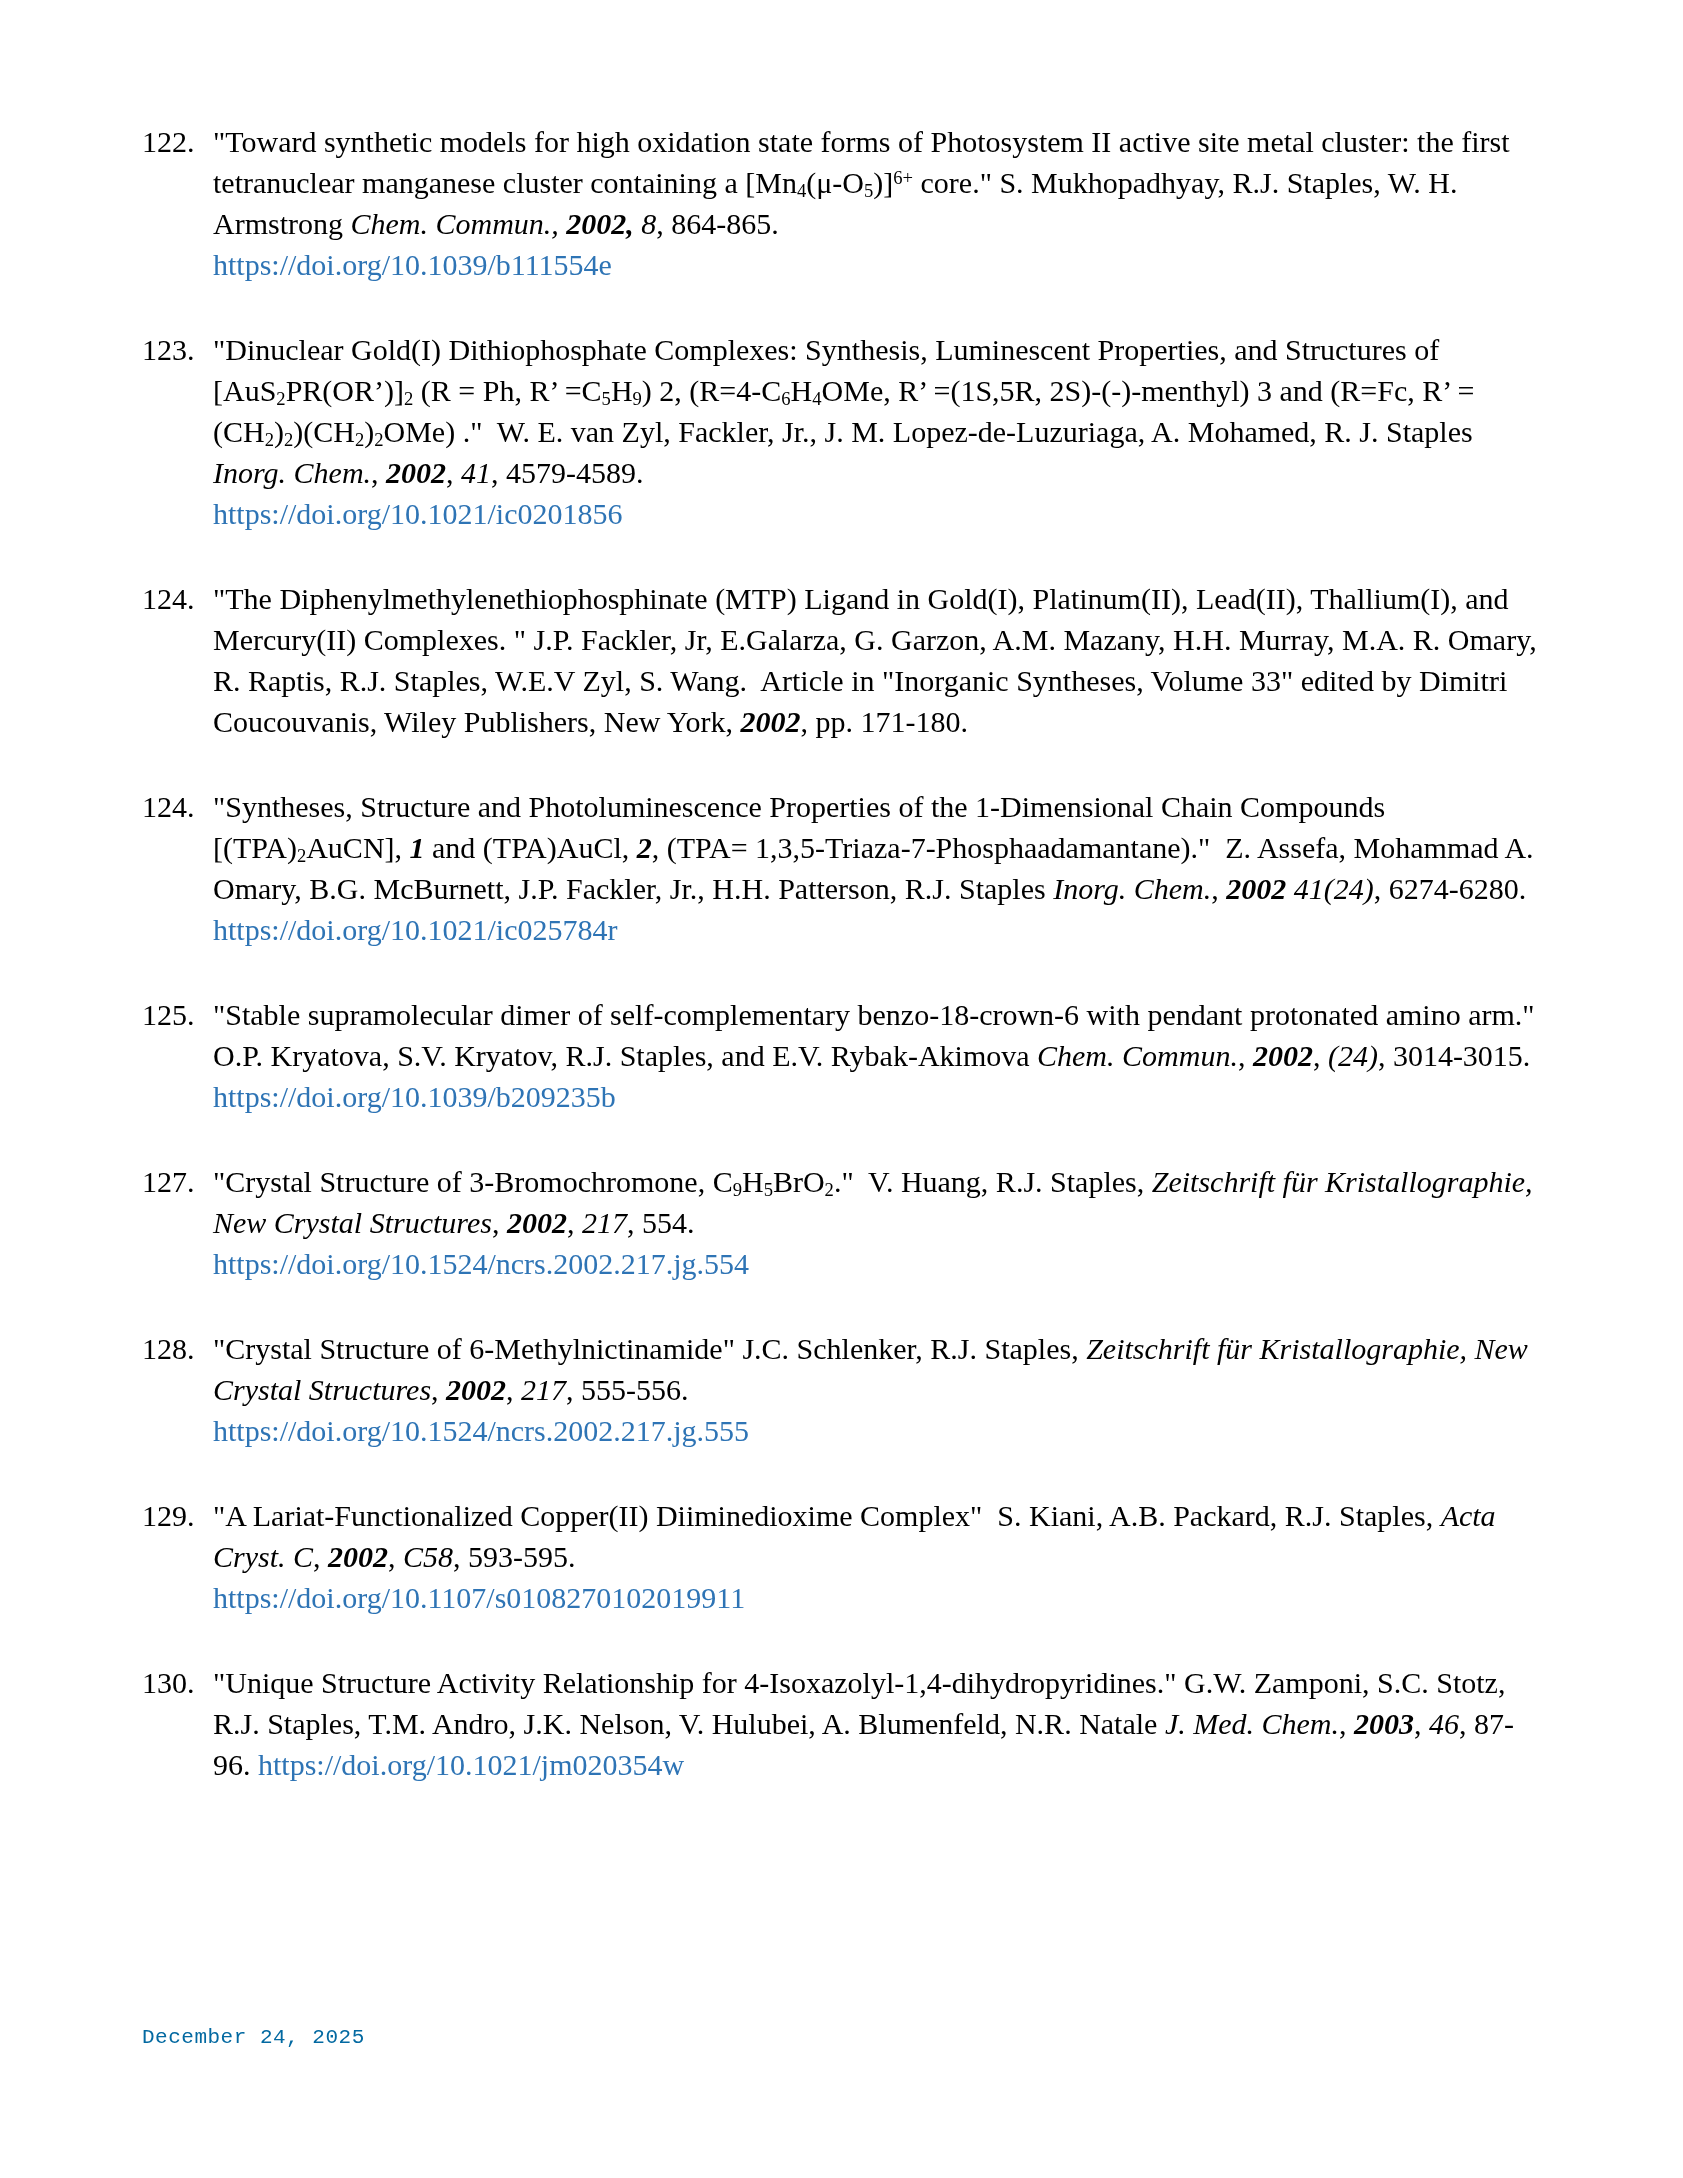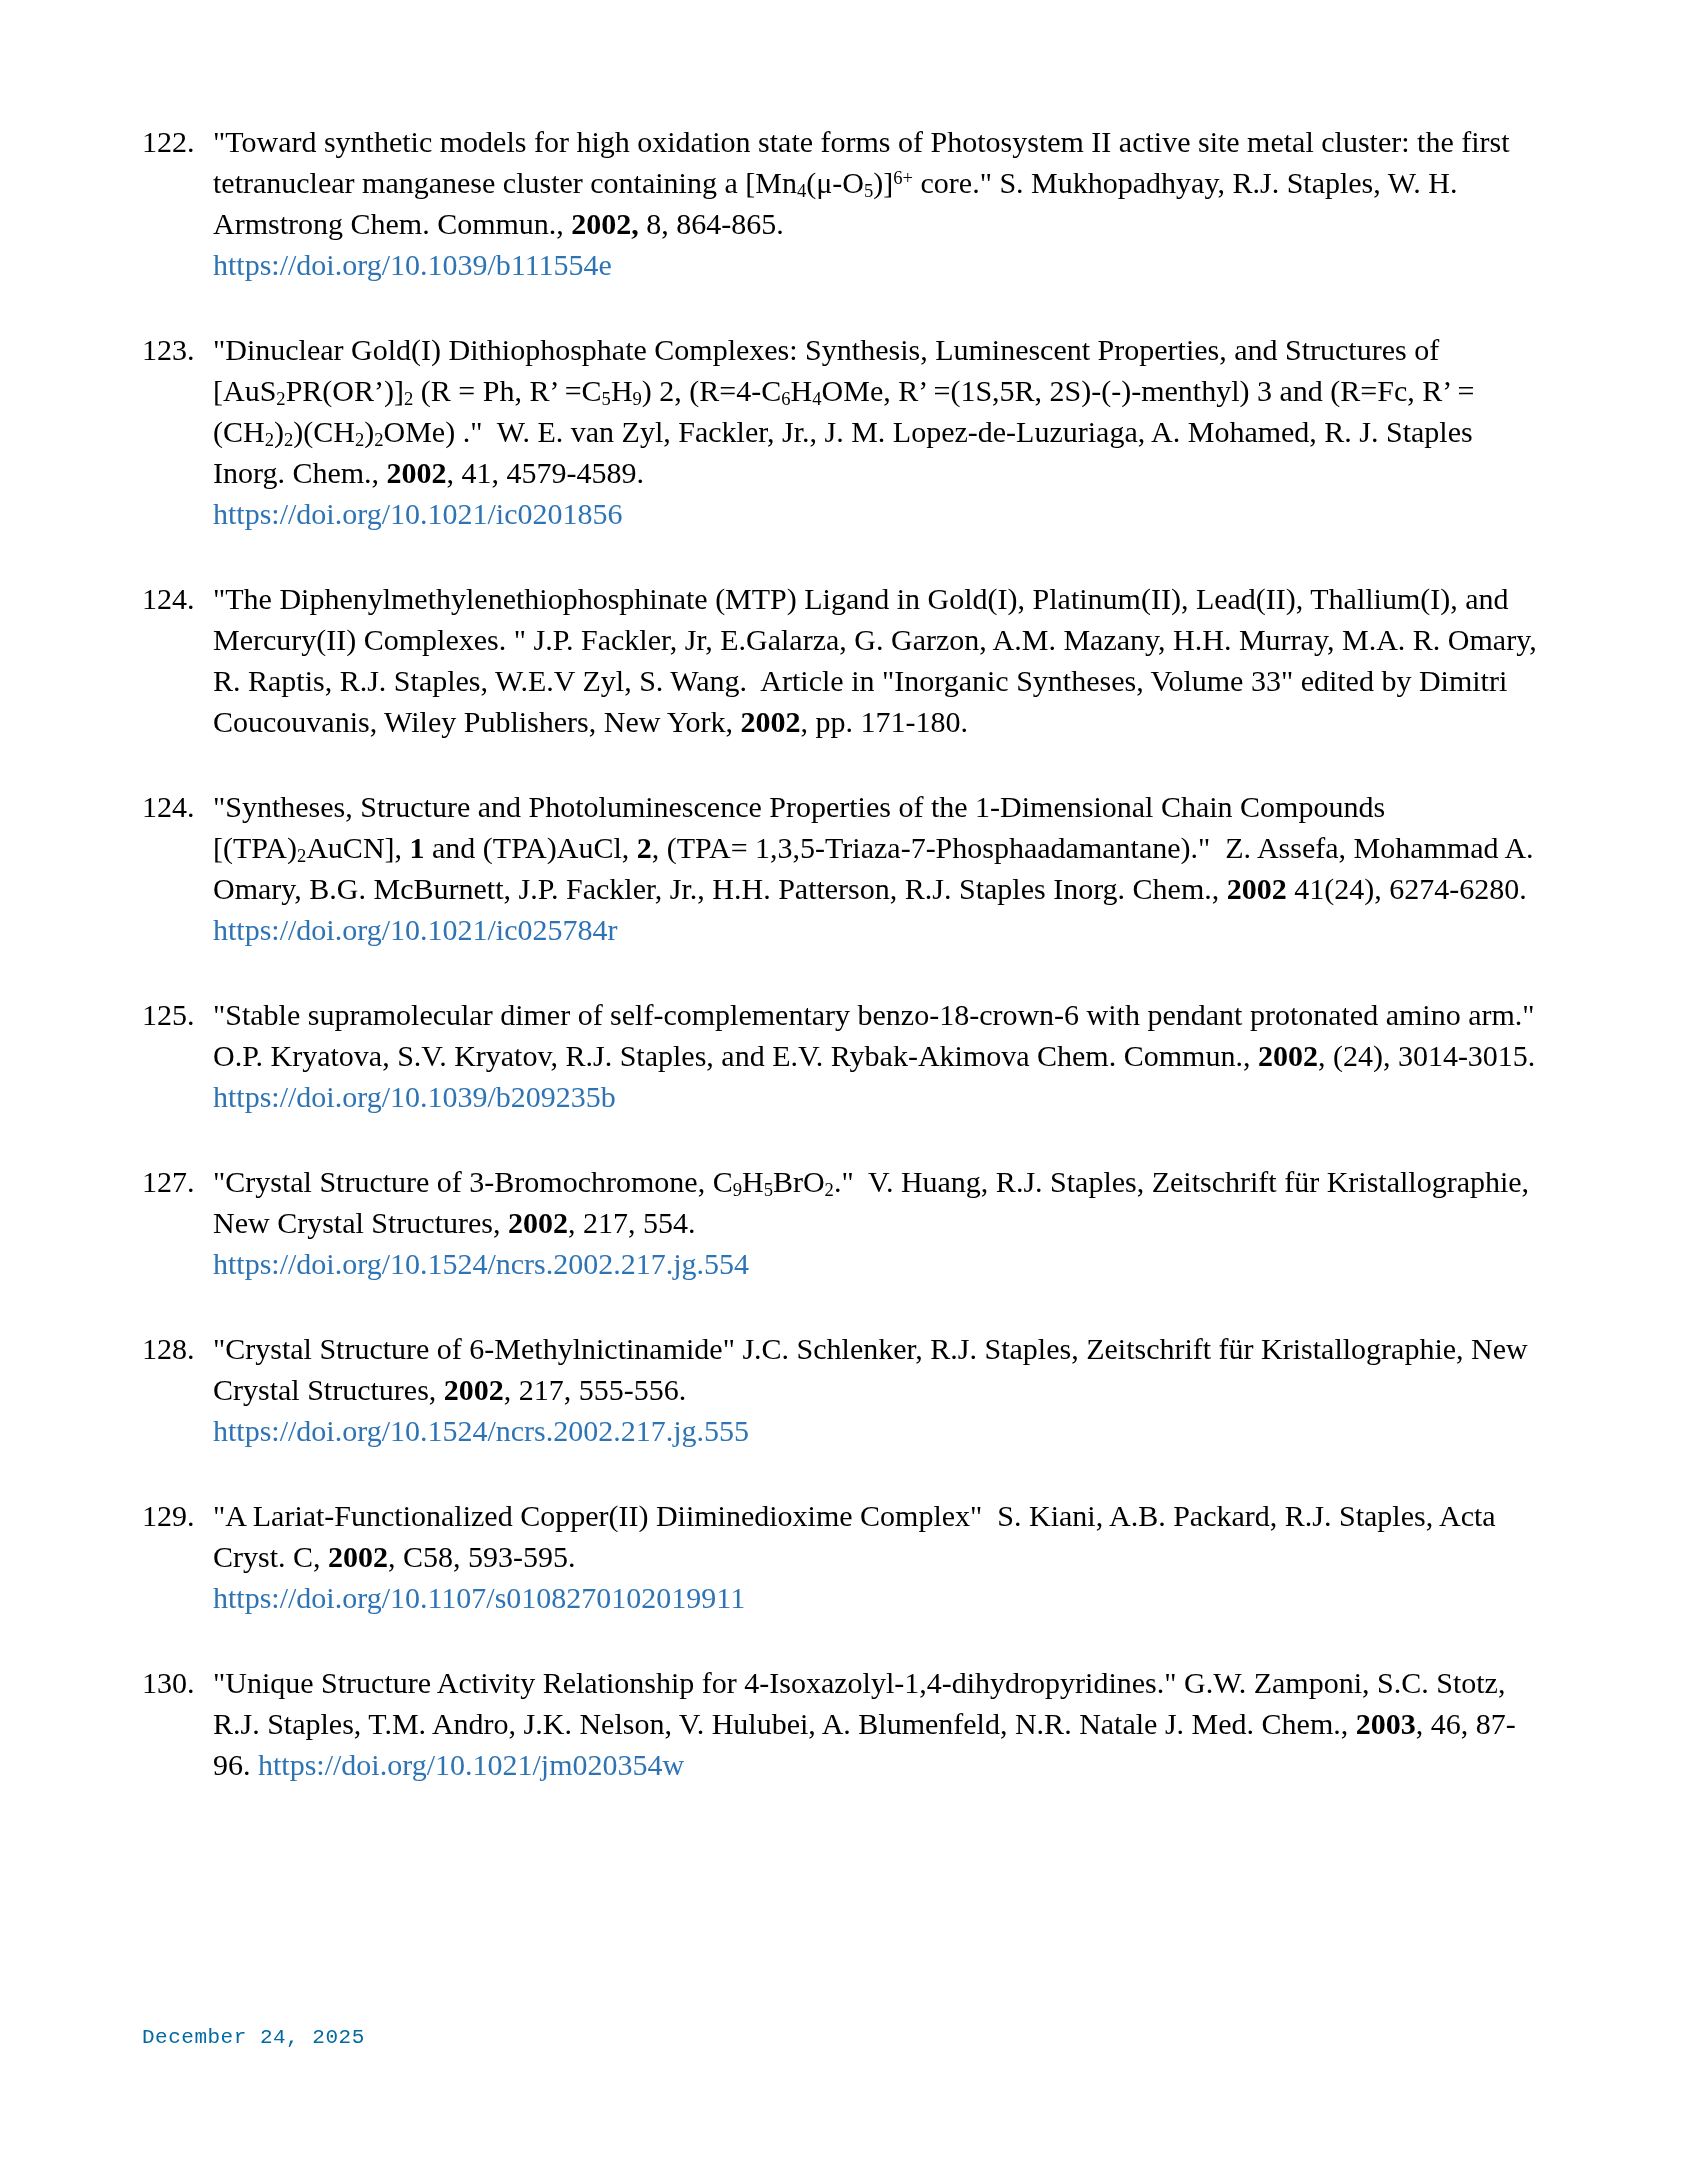--- a/index.html
+++ b/index.html
@@ -37,22 +37,22 @@
   }
   .ref-num {
     position: absolute;
     left: 0;
     top: 0;
   }
   .ref-body {
     display: inline;
     white-space: pre-wrap;
   }
-  .seg-i { }
-  .seg-b { font-weight: bold; }
+  .seg-i { font-style: italic; }
+  .seg-b { font-weight: bold; font-style: italic; }
   sub, sup {
     font-size: 0.62em;
     line-height: 0;
   }
   sub { vertical-align: -0.22em; }
   sup { vertical-align: 0.48em; }
   a.doi {
     color: var(--link-color, #2E74B5);
     text-decoration: none;
     cursor: pointer;

